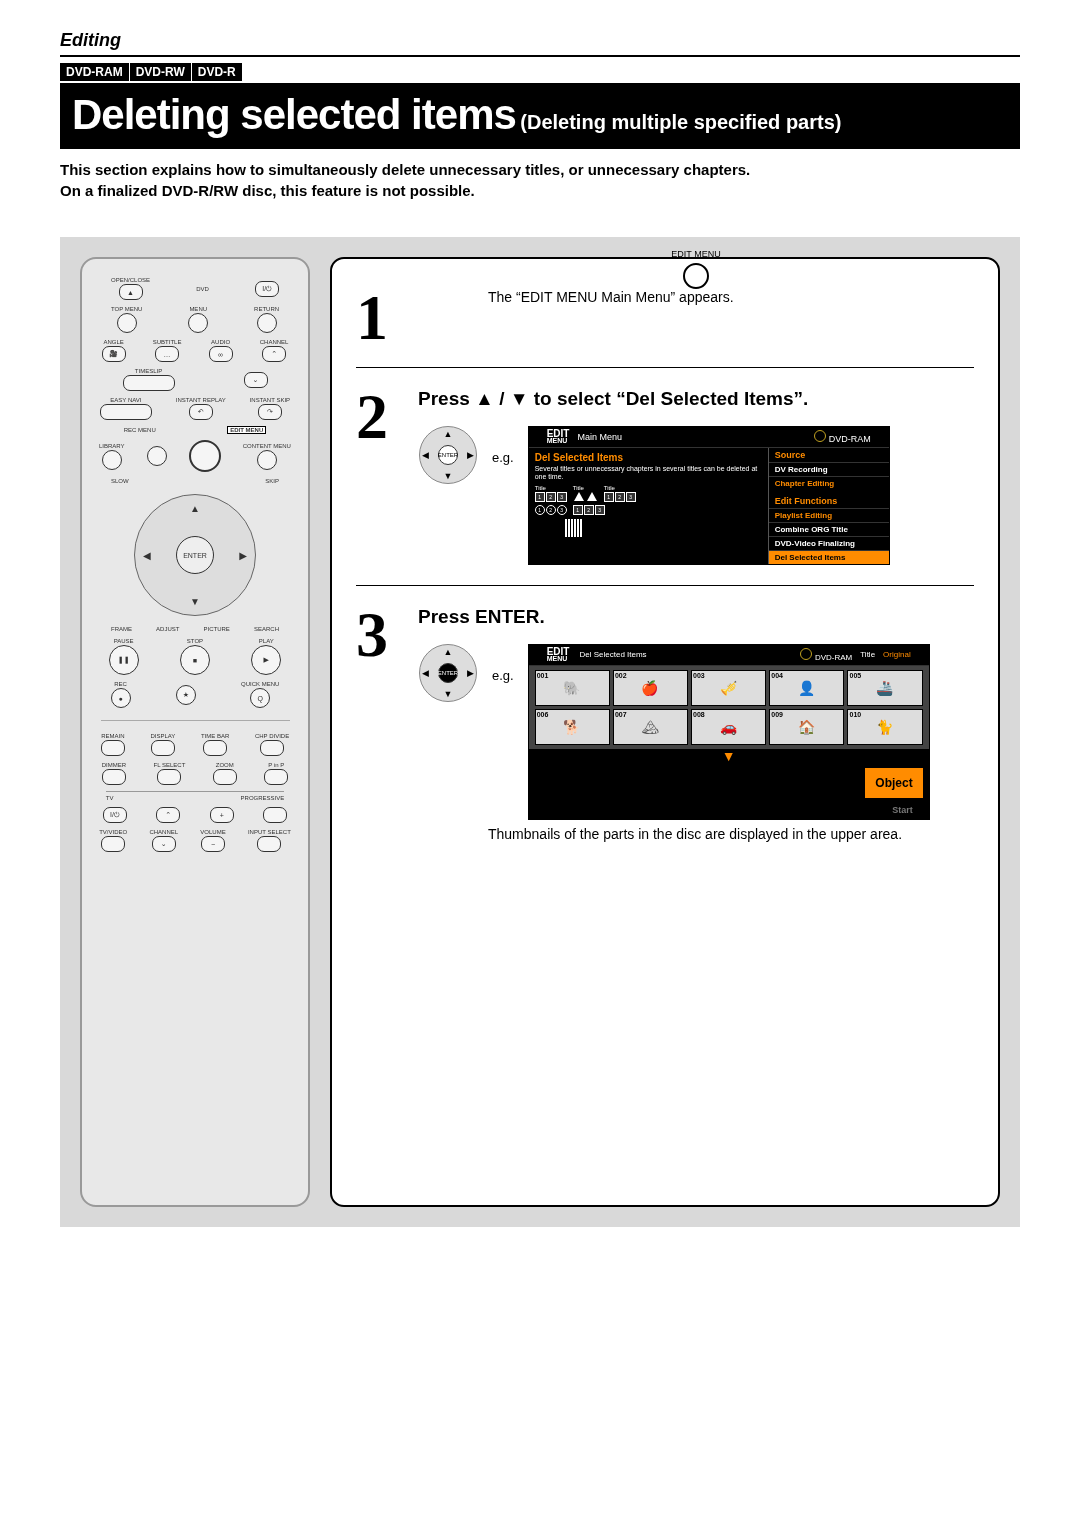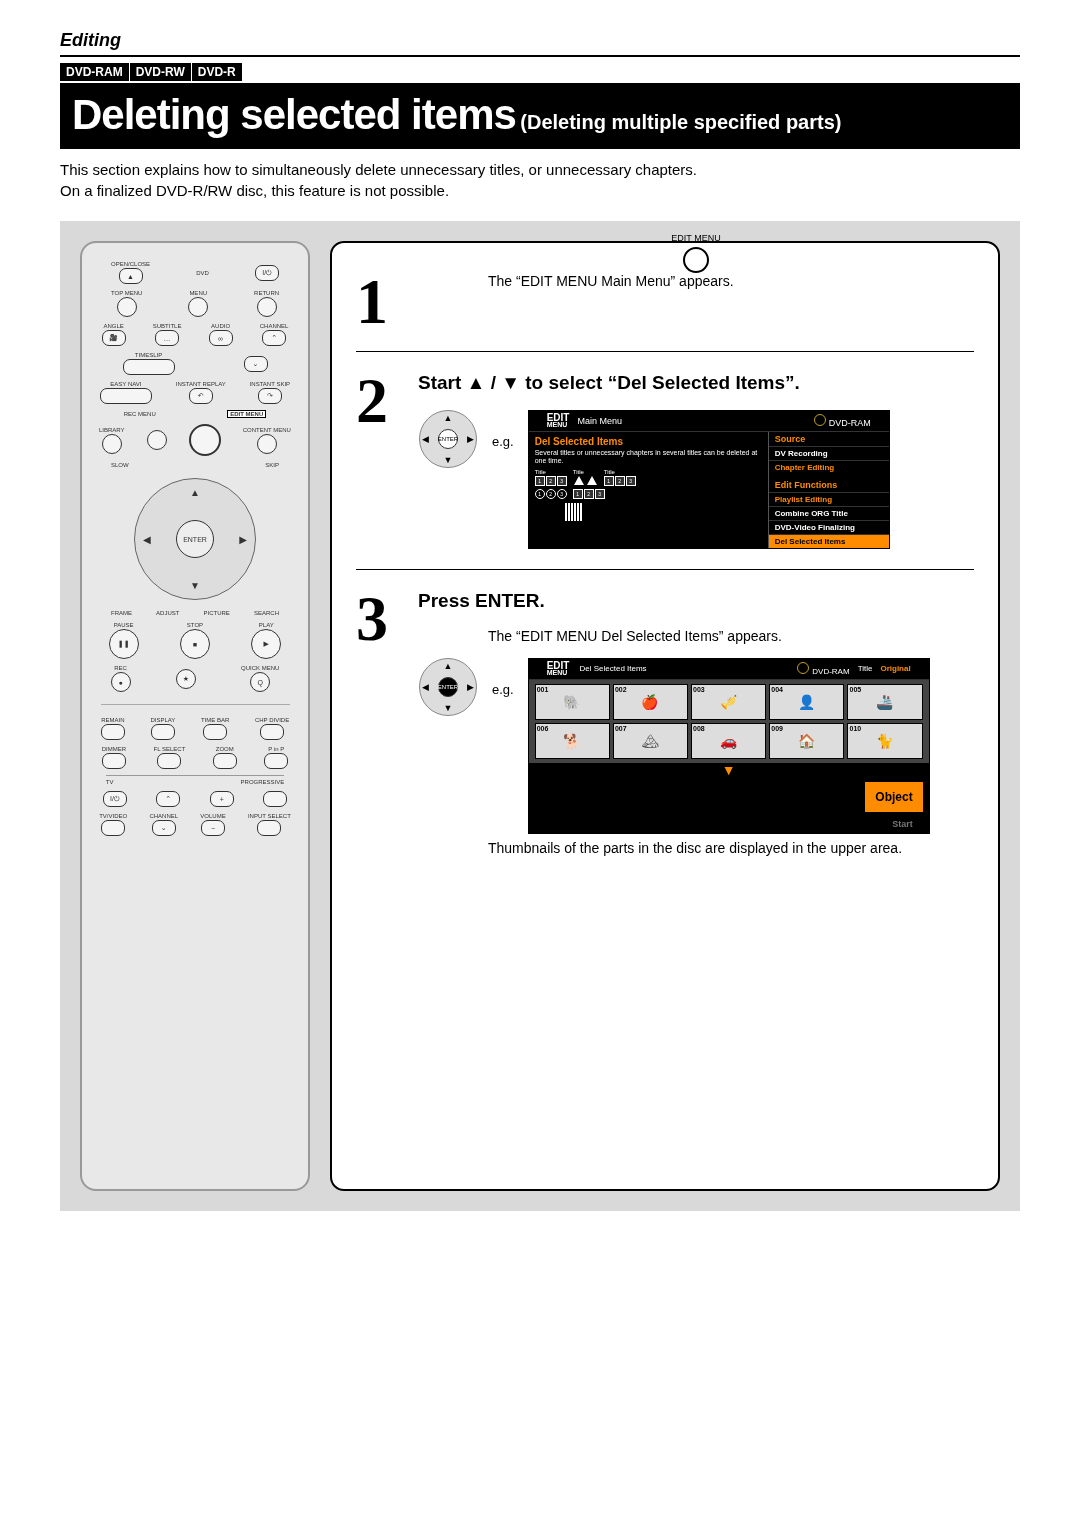--- a/index.html
+++ b/index.html
@@ -48,23 +48,23 @@
     font-size: 42px;
     font-weight: 900;
     letter-spacing: -1px;
   }
   .title-bar .sub {
     font-size: 20px;
     font-weight: 900;
   }
   .intro {
     font-size: 15px;
-    font-weight: normal;
+    font-weight: bold;
     line-height: 1.4;
-    margin-bottom: 20px;
+    margin-bottom: 36px;
   }
   .content-box {
     background: #d9d9d9;
     padding: 20px;
     display: flex;
     gap: 20px;
     min-height: 950px;
   }
   
   .remote {
@@ -167,21 +167,21 @@
   .osd2 .small { font-size:8px; }
   .thumbgrid { display:grid; grid-template-columns: repeat(5, 1fr); gap:3px; padding:4px 6px; background:#444;}
   .tcell { position:relative; background:#ddd; height:34px; border:1px solid #000; display:flex; align-items:center; justify-content:center;}
   .tcell .num { position:absolute; top:1px; left:1px; font-size:7px; color:#000; font-weight:bold;}
   .tcell .pic { font-size:14px; color:#555;}
   .arrow-down { text-align:center; color:#ff8c00; font-size:14px; line-height:1; padding:0 0 2px 0; background:#000;}
   .osd-foot { display:flex; justify-content:flex-end; padding:3px 6px; gap:40px; background:#000;}
   .osd-foot .flabel { background:#ff8c00; color:#000; padding:8px 10px; font-size:12px; font-weight:bold;}
   .osd-foot .fstart { color:#777; font-size:9px; font-weight:bold; padding:1px 10px;}
   .osd-meta { margin-left:auto; display:flex; gap:8px; align-items:center; font-size:8px;}
-  .osd-meta .tag { color:#ff8c00; font-weight:bold;}
+  .osd-meta .tag { color:#ff8c00; font-weight:normal;}
 
   .pagenum {
     font-size: 28px;
     font-weight: 900;
     margin-top: 40px;
   }
 </style>
 </head>
 <body>
 
@@ -400,21 +400,21 @@
           <div class="icon-col" style="margin-top:-70px;">
             <span>EDIT MENU</span>
             <span class="icon-btn"></span>
           </div>
         </div>
       </div>
 
       <div class="step">
         <div class="stepnum">2</div>
         <div class="stepbody">
-          <div class="step-title">Start ▲ / ▼ to select “Del Selected Items”.</div>
+          <div class="step-title">Press ▲ / ▼ to select “Del Selected Items”.</div>
           <div class="step-row">
             <div class="icon-col">
               <div class="mini-dpad">
                 <span class="a u">▲</span>
                 <span class="a d">▼</span>
                 <span class="a l">◀</span>
                 <span class="a r">▶</span>
                 <span class="c">ENTER</span>
               </div>
             </div>
@@ -495,21 +495,20 @@
               </div>
             </div>
           </div>
         </div>
       </div>
 
       <div class="step">
         <div class="stepnum">3</div>
         <div class="stepbody">
           <div class="step-title">Press ENTER.</div>
-          <div class="step-desc indent">The “EDIT MENU Del Selected Items” appears.</div>
           <div class="step-row">
             <div class="icon-col">
               <div class="mini-dpad">
                 <span class="a u">▲</span>
                 <span class="a d">▼</span>
                 <span class="a l">◀</span>
                 <span class="a r">▶</span>
                 <span class="c" style="background:#000;color:#fff;">ENTER</span>
               </div>
             </div>

